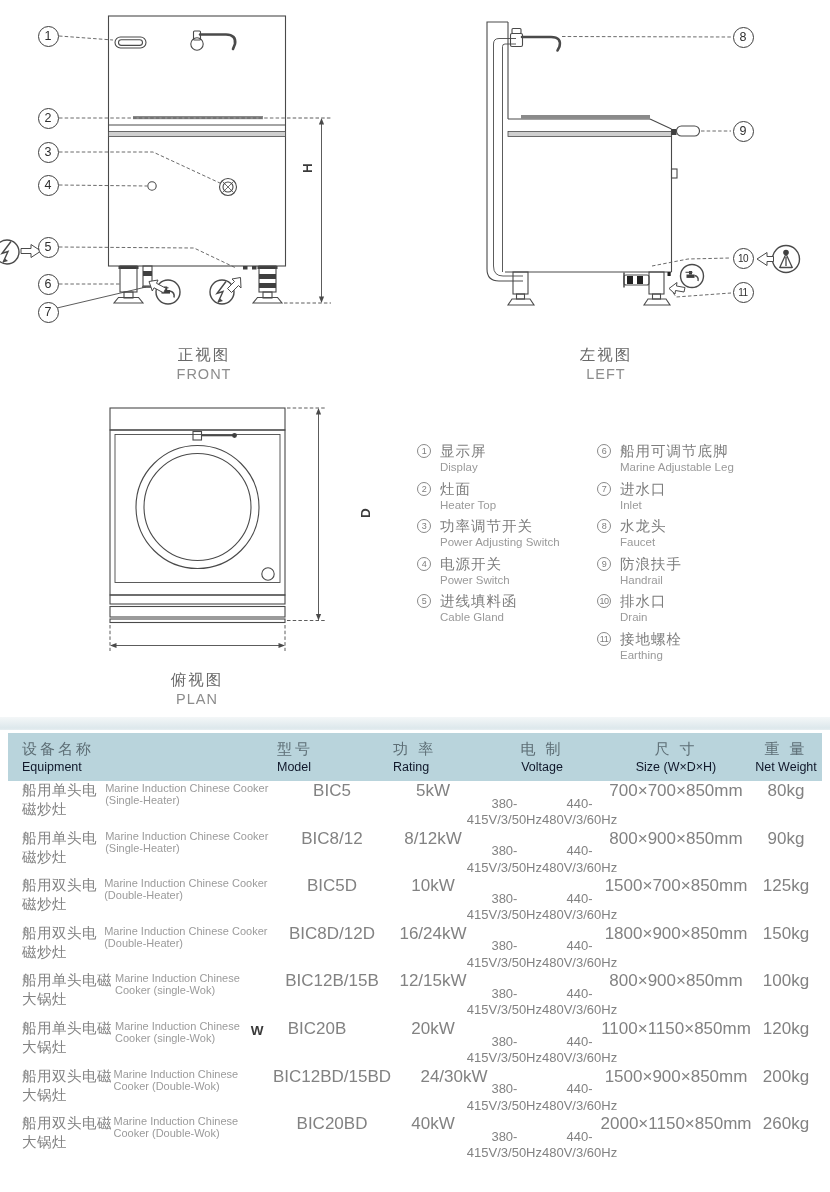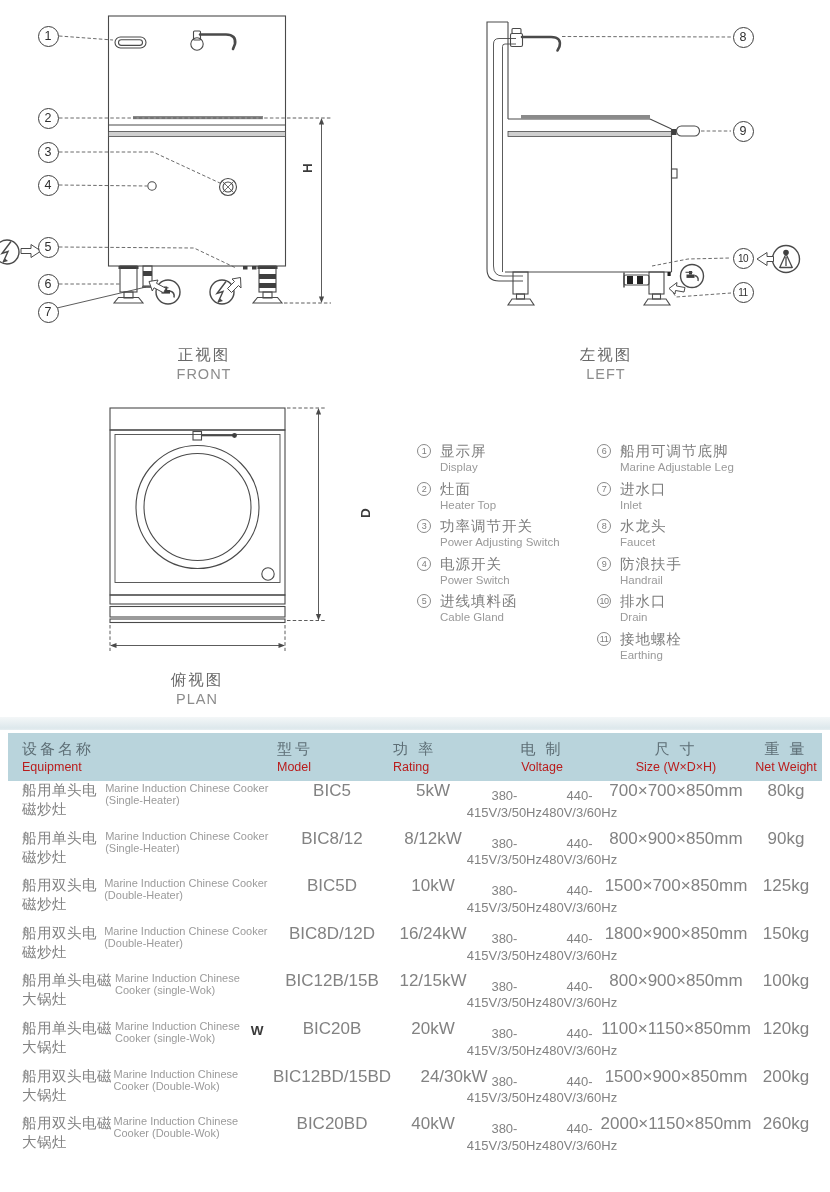--- a/index.html
+++ b/index.html
@@ -31,28 +31,28 @@
               box-sizing:border-box;letter-spacing:-0.5px;}
   .legend-zh{display:block;font-size:14.5px;line-height:18px;color:#7d7d7d;letter-spacing:1px;}
   .legend-en{display:block;font-size:11.5px;line-height:14px;color:#9a9a9a;}
 
   
   .strip{position:absolute;left:0;top:717px;width:830px;height:13px;
          background:linear-gradient(180deg,#f4f7f8 0%,#dde8ec 85%,#e6eef1 100%);}
   .thead{position:absolute;left:8px;top:733px;width:814px;height:48px;background:#b9d4dc;z-index:2;}
   .th{position:absolute;top:0;height:100%;display:flex;flex-direction:column;justify-content:center;}
   .th .zh{font-size:15px;color:#5d6e75;letter-spacing:3px;}
-  .th .en{font-size:12.5px;color:#b91c1c;margin-top:1px;letter-spacing:0;}
+  .th .en{font-size:12.5px;color:#0f172a;margin-top:1px;letter-spacing:0;}
   .th.center{align-items:center;text-align:center;}
   .trow{position:absolute;left:0;width:830px;height:47.6px;z-index:2;}
   .td{position:absolute;top:0;height:100%;display:flex;justify-content:center;}
   .td .zh{font-size:14.5px;color:#828282;letter-spacing:0.5px;}
   .td .en{font-size:11px;color:#9b9b9b;margin-top:1px;}
   .val{font-size:17px;color:#828282;}
-  .td.center{align-items:center;text-align:center;}
+  .td.center{align-items:flex-end;text-align:center;}
   .vl{font-size:13px;color:#828282;line-height:16.5px;}
 </style>
 </head>
 <body>
 
 <div class="page">
 
   <svg style="left:0;top:0" width="350" height="340" viewBox="0 0 350 340">
     <g fill="none" stroke="#4a4a4a" stroke-width="1.1">
 
@@ -450,21 +450,21 @@
         <span class="vl">440-480V/3/60Hz</span>
       </div>
     <div class="td val" style="left:610px;width:132px">800×900×850mm</div>
     <div class="td val" style="left:748px;width:76px">100kg</div>
   </div>
   <div class="trow" style="top:1019px">
     <div class="td" style="left:22px;width:250px">
         <span class="zh">船用单头电磁大锅灶</span>
         <span class="en">Marine Induction Chinese Cooker (single-Wok)</span>
       </div>
-    <div class="td val" style="left:277px;width:110px">BIC20B</div>
+    <div class="td val" style="left:262px;width:110px">BIC20B</div>
     <div class="td val" style="left:393px;width:80px">20kW</div>
     <div class="td center" style="left:476px;width:132px">
         <span class="vl">380-415V/3/50Hz</span>
         <span class="vl">440-480V/3/60Hz</span>
       </div>
     <div class="td val" style="left:610px;width:132px">1100×1150×850mm</div>
     <div class="td val" style="left:748px;width:76px">120kg</div>
   </div>
   <div class="trow" style="top:1066.6px">
     <div class="td" style="left:22px;width:250px">

